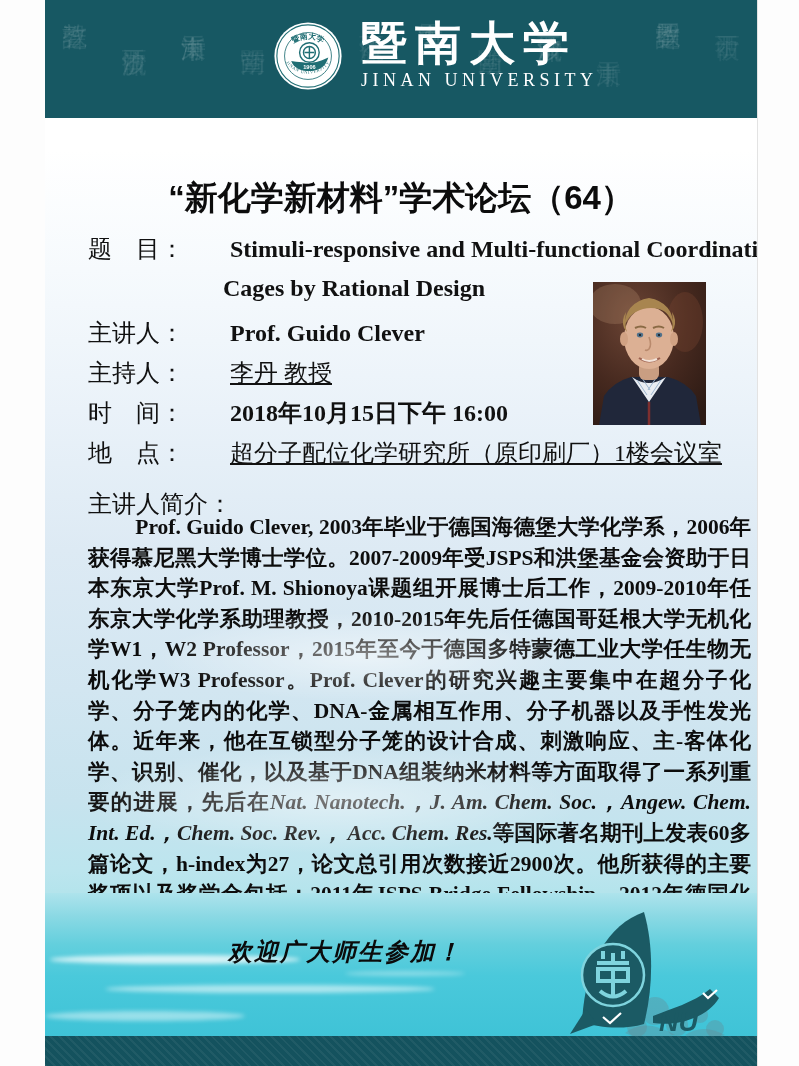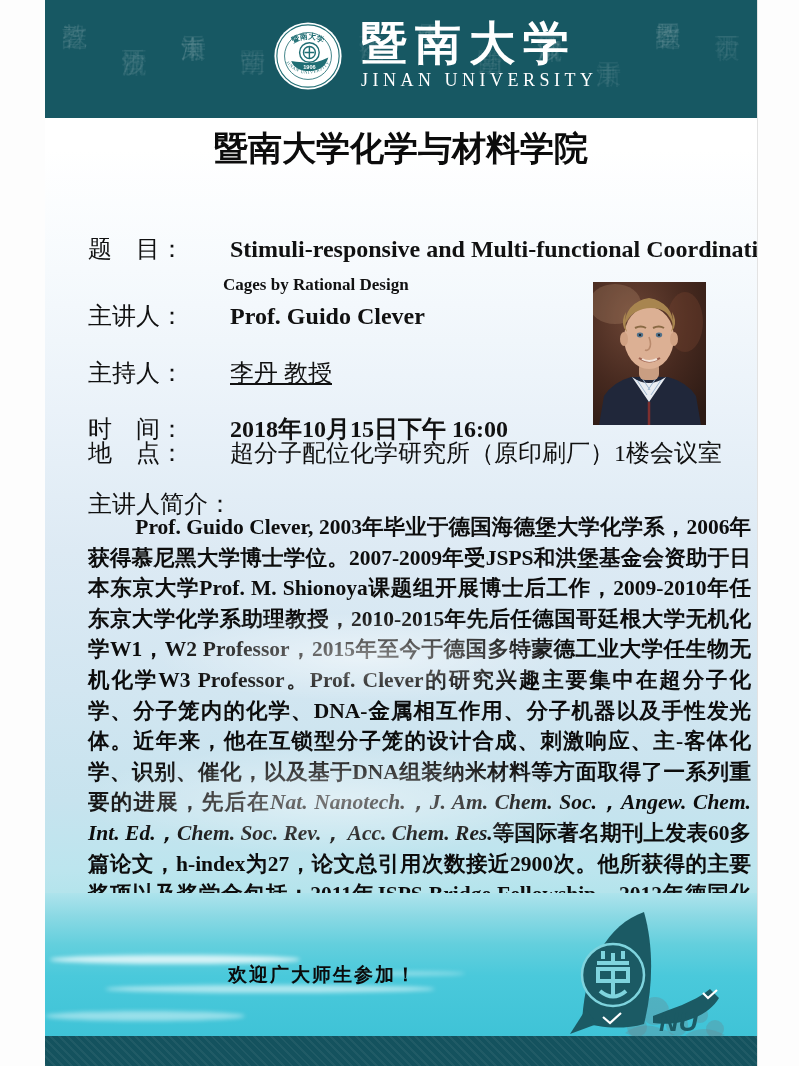--- a/index.html
+++ b/index.html
@@ -29,25 +29,25 @@
   
   .title1{position:absolute;left:0;top:126px;width:712px;text-align:center;font-weight:bold;
           font-size:34px;color:#0c0c0c;font-family:"Liberation Sans","DejaVu Sans",sans-serif;}
   .title2{position:absolute;left:0;top:176px;width:712px;text-align:center;font-weight:bold;
           font-size:33px;color:#0c0c0c;font-family:"Liberation Sans","DejaVu Sans",sans-serif;}
   
   .row{position:absolute;left:43px;font-size:24px;color:#111;white-space:nowrap;}
   .row .lbl{display:inline-block;width:142px;}
   .val-b{font-weight:bold;}
   .r-topic{top:233px;}
-  .r-topic2{top:275px;left:178px;font-size:17px;font-weight:bold;position:absolute;color:#111;}
-  .r-speaker{top:300px;}
+  .r-topic2{top:275px;left:178px;font-size:24px;font-weight:bold;position:absolute;color:#111;}
+  .r-speaker{top:317px;}
   .r-host{top:357px;text-decoration:underline;}
-  .r-time{top:397px;margin-top:16px;}
-  .r-venue{top:437px;}
+  .r-time{top:397px;}
+  .r-venue{top:437px;text-decoration:underline;}
   .r-biohead{top:488px;}
   
   .portrait{position:absolute;left:548px;top:282px;width:113px;height:143px;}
   
   .bio{position:absolute;left:43px;top:512px;width:663px;font-size:21.5px;line-height:30.6px;
        text-align:justify;color:#0d0d0d;font-weight:bold;text-indent:2.2em;margin:0;}
   
   .cloud{position:absolute;border-radius:50%;pointer-events:none;}
   .cloud1{left:110px;top:612px;width:420px;height:90px;
           background:radial-gradient(ellipse at center,rgba(255,255,255,.5),rgba(255,255,255,0) 70%);}
@@ -55,22 +55,22 @@
           background:radial-gradient(ellipse at center,rgba(255,255,255,.45),rgba(255,255,255,0) 70%);}
   
   .sea{position:absolute;left:0;top:893px;width:712px;height:143px;
        background:linear-gradient(180deg,#aee3ec 0%,#8bd9e4 16%,#63cfdd 36%,#4ac9db 58%,#3fc3d7 100%);}
   .wave{position:absolute;background:rgba(255,255,255,.75);border-radius:50%;filter:blur(2px);}
   .wave1{left:5px;top:62px;width:250px;height:9px;}
   .wave2{left:60px;top:92px;width:330px;height:8px;background:rgba(255,255,255,.55);}
   .wave3{left:0px;top:118px;width:200px;height:10px;background:rgba(255,255,255,.45);}
   .wave4{left:300px;top:78px;width:120px;height:5px;background:rgba(255,255,255,.35);}
   
-  .welcome{position:absolute;left:183px;top:962px;font-size:19px;font-weight:bold;color:#0b0b0b;
-           letter-spacing:2px;}
+  .welcome{position:absolute;left:183px;top:936px;font-size:24px;font-weight:bold;color:#0b0b0b;
+           letter-spacing:2px;font-style:italic;}
   
   .sail-svg{position:absolute;left:510px;top:903px;width:215px;height:137px;}
   
   .footer{position:absolute;left:0;top:1036px;width:712px;height:30px;background:#14525e;
           background-image:repeating-linear-gradient(45deg,rgba(255,255,255,.05) 0 2px,rgba(0,0,0,0) 2px 6px);}
 </style>
 </head>
 <body>
 
 <div class="stage">
@@ -114,21 +114,21 @@
           </g>
           <text x="52" y="68.5" font-size="8" font-weight="bold" fill="#ffffff" text-anchor="middle" font-family="sans-serif">1906</text>
         </svg>
         <div class="brand-text">
           <div class="brand-cn">暨南大学</div>
           <div class="brand-en">JINAN  UNIVERSITY</div>
         </div>
       </div>
     </div>
 
-    <div class="title1">暨南大学化学与材料学院</div>
+    <div class="title2">“新化学新材料”学术论坛（64）</div>
 
     <div class="row r-topic">
       <span class="lbl">题　目：</span><span class="val-b">Stimuli-responsive and Multi-functional Coordination</span>
     </div>
     <div class="r-topic2">Cages by Rational Design</div>
 
     <div class="row r-speaker">
       <span class="lbl">主讲人：</span><span class="val-b">Prof. Guido Clever</span>
     </div>
 

